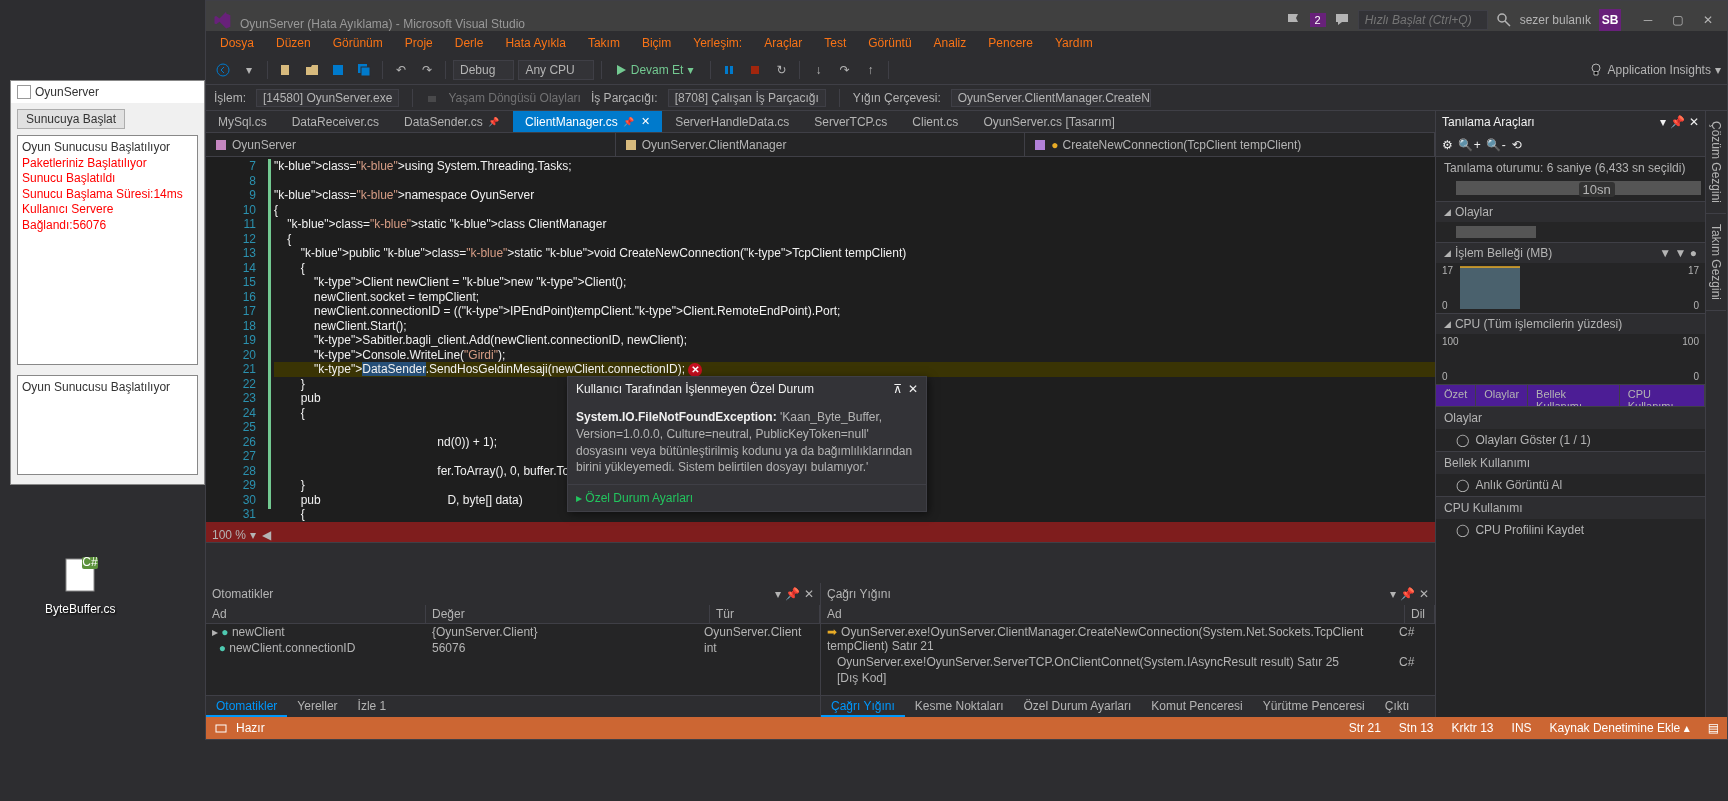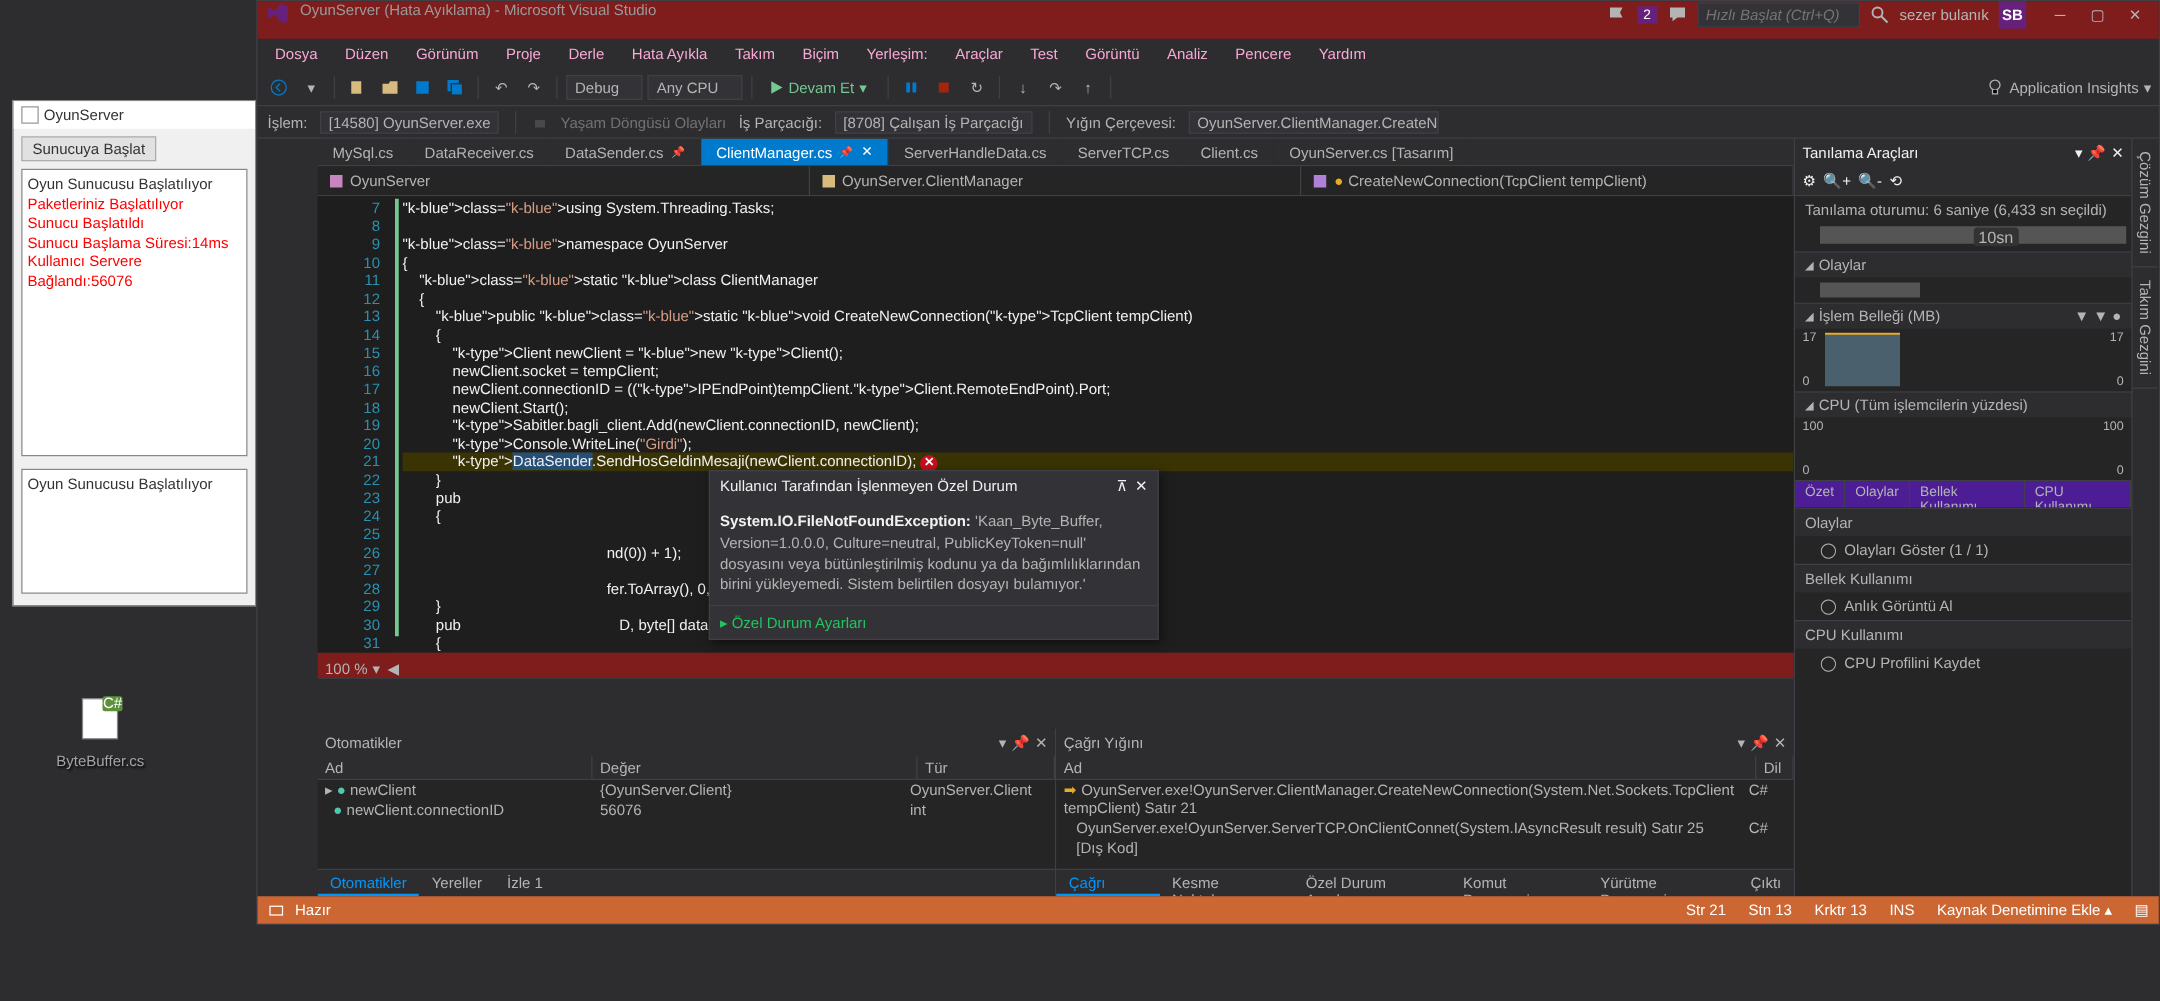--- a/index.html
+++ b/index.html
@@ -1,63 +1,63 @@
 <!DOCTYPE html>
 <html><head>
 <meta charset="utf-8">
 <style>
 * { margin: 0; padding: 0; box-sizing: border-box; font-family: 'Segoe UI', sans-serif; font-size: 12px; }
 body { background: #2d2d30; color: #f1f1f1; width: 1728px; height: 801px; overflow: hidden; position: relative; }
 
 
 .desktop-file { position: absolute; left: 45px; top: 555px; text-align: center; color: white; }
 .desktop-file svg { width: 40px; height: 40px; }
-.desktop-file-label { margin-top: 4px; color: #a3a3a3; text-shadow: 1px 1px 2px black; }
+.desktop-file-label { margin-top: 4px; color: #ffffff; text-shadow: 1px 1px 2px black; }
 
 
 .oyun-window { position: absolute; left: 10px; top: 80px; width: 195px; height: 405px; background: #f0f0f0; border: 1px solid #888; }
 .oyun-title { background: white; padding: 4px 6px; color: #333; display: flex; align-items: center; gap: 4px; }
 .oyun-icon { width: 14px; height: 14px; background: #fff; border: 1px solid #999; display: inline-block; }
 .oyun-body { padding: 6px; }
 .oyun-btn { background: #e1e1e1; border: 1px solid #adadad; padding: 2px 8px; margin-bottom: 6px; display: inline-block; color: #333; }
 .oyun-box { background: white; border: 1px solid #888; padding: 4px; height: 230px; overflow: hidden; color: #333; line-height: 1.3; }
 .oyun-box .red { color: red; }
 .oyun-box2 { background: white; border: 1px solid #888; padding: 4px; height: 100px; margin-top: 10px; color: #333; }
 
 
-.title-bar { height: 30px; background: #7f1d1d; display: flex; align-items: flex-start; padding: 0 6px; color: #999; }
+.title-bar { height: 30px; background: #404040; display: flex; align-items: flex-end; padding: 0 6px; color: #999; }
 .vs-logo { width: 20px; height: 20px; margin-right: 8px; }
 .title-text { flex: 1; }
 .title-right { display: flex; align-items: center; gap: 8px; }
 .flag-badge { background: #68217a; color: white; padding: 1px 5px; font-size: 11px; }
 .title-icon { width: 16px; height: 16px; color: #b4b4b4; }
 .quick-launch { background: #333337; border: 1px solid #3f3f46; padding: 2px 6px; color: #999; width: 130px; font-style: italic; }
 .user-name { color: #b4b4b4; }
 .user-badge { background: #68217a; color: white; width: 22px; height: 22px; display: flex; align-items: center; justify-content: center; font-weight: bold; }
 .win-btns { display: flex; gap: 4px; margin-left: 6px; }
 .win-btn { width: 26px; height: 20px; display: flex; align-items: center; justify-content: center; color: #b4b4b4; }
 
 
 .menu-bar { height: 24px; display: flex; align-items: center; padding: 0 4px; gap: 2px; }
-.menu-item { padding: 3px 10px; color: #f9a8d4; cursor: pointer; }
+.menu-item { padding: 3px 10px; color: #f97316; cursor: pointer; }
 
 
 .toolbar { height: 30px; display: flex; align-items: center; padding: 0 6px; gap: 4px; border-bottom: 1px solid #3f3f46; }
 .tb-btn { width: 22px; height: 22px; display: flex; align-items: center; justify-content: center; color: #b4b4b4; }
 .tb-sep { width: 1px; height: 18px; background: #3f3f46; margin: 0 3px; }
 .tb-dropdown { background: #333337; border: 1px solid #3f3f46; padding: 2px 18px 2px 6px; color: #b4b4b4; position: relative; }
 .tb-continue { background: #2d2d30; color: #73c991; padding: 2px 10px 2px 6px; display: flex; align-items: center; gap: 4px; }
 .tb-continue svg { width: 12px; height: 12px; }
 
 
 .debug-bar { height: 26px; display: flex; align-items: center; padding: 0 8px; gap: 10px; border-bottom: 1px solid #3f3f46; color: #b4b4b4; }
 .debug-val { background: #333337; border: 1px solid #3f3f46; padding: 1px 6px; }
 
 
-.main-row { flex: 1; display: flex; overflow: hidden; padding-left: 48px; }
+.main-row { flex: 1; display: flex; overflow: hidden; }
 .editor-area { flex: 1; display: flex; flex-direction: column; overflow: hidden; }
 .side-panel { width: 270px; border-left: 1px solid #3f3f46; display: flex; flex-direction: column; }
 .side-tabs { width: 22px; background: #2d2d30; border-left: 1px solid #3f3f46; }
 .side-tab-vert { writing-mode: vertical-rl; padding: 10px 3px; color: #b4b4b4; border-bottom: 1px solid #3f3f46; }
 
 
 .doc-tabs { height: 22px; display: flex; background: #2d2d30; border-bottom: 1px solid #3f3f46; }
 .doc-tab { padding: 3px 12px; color: #b4b4b4; border-right: 1px solid #2d2d30; display: flex; align-items: center; gap: 6px; }
 .doc-tab.active { background: #007acc; color: white; }
 .doc-tab .pin { font-size: 9px; }

